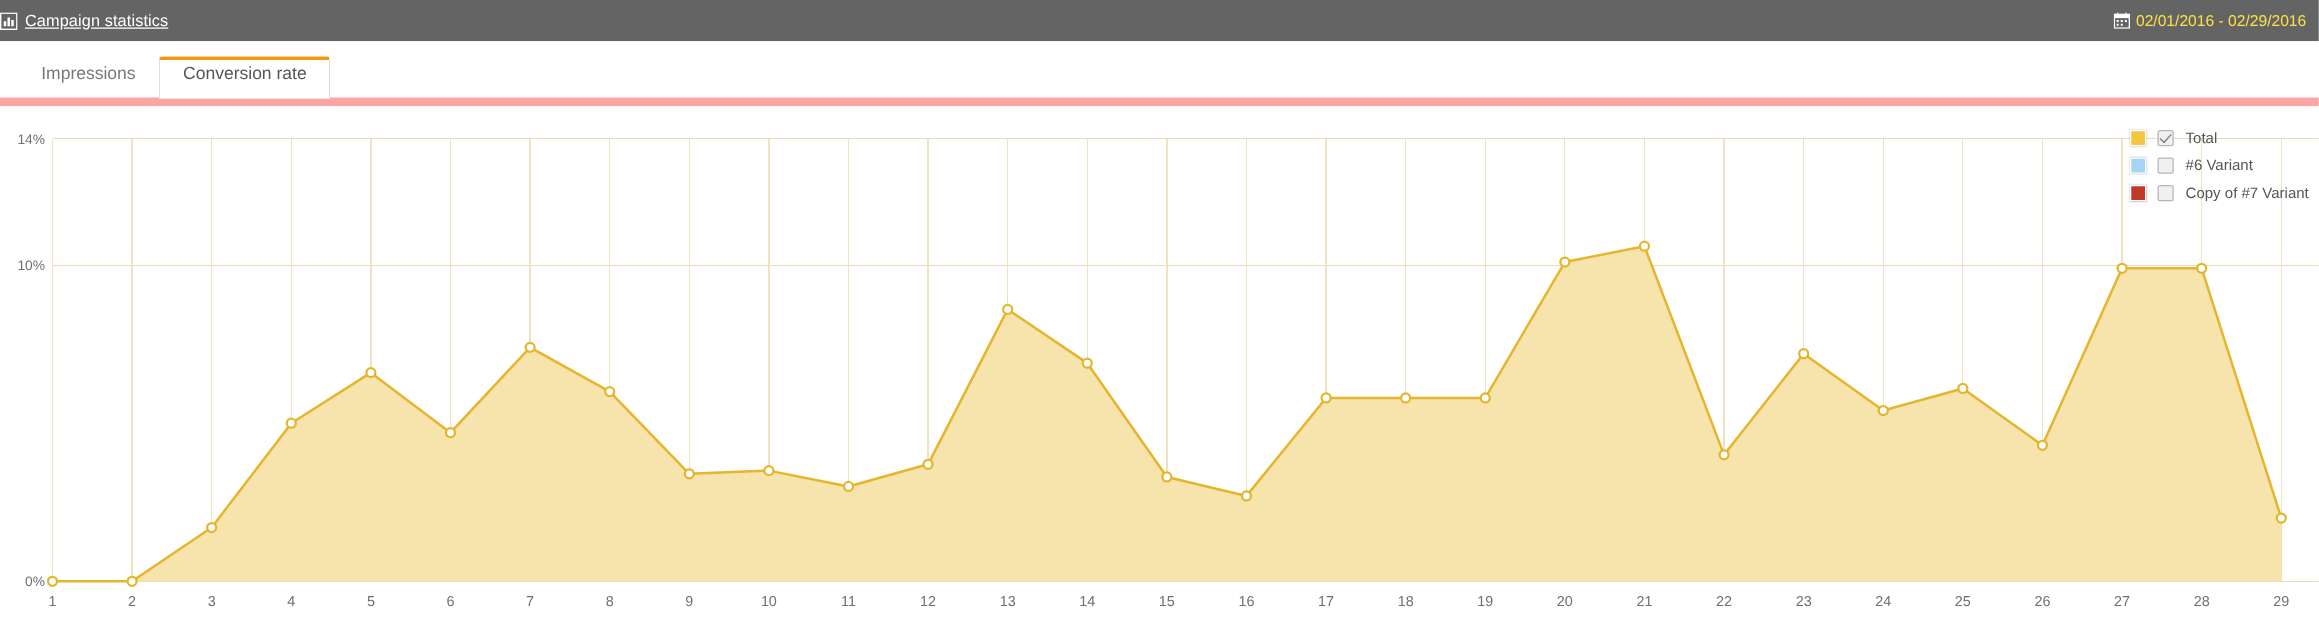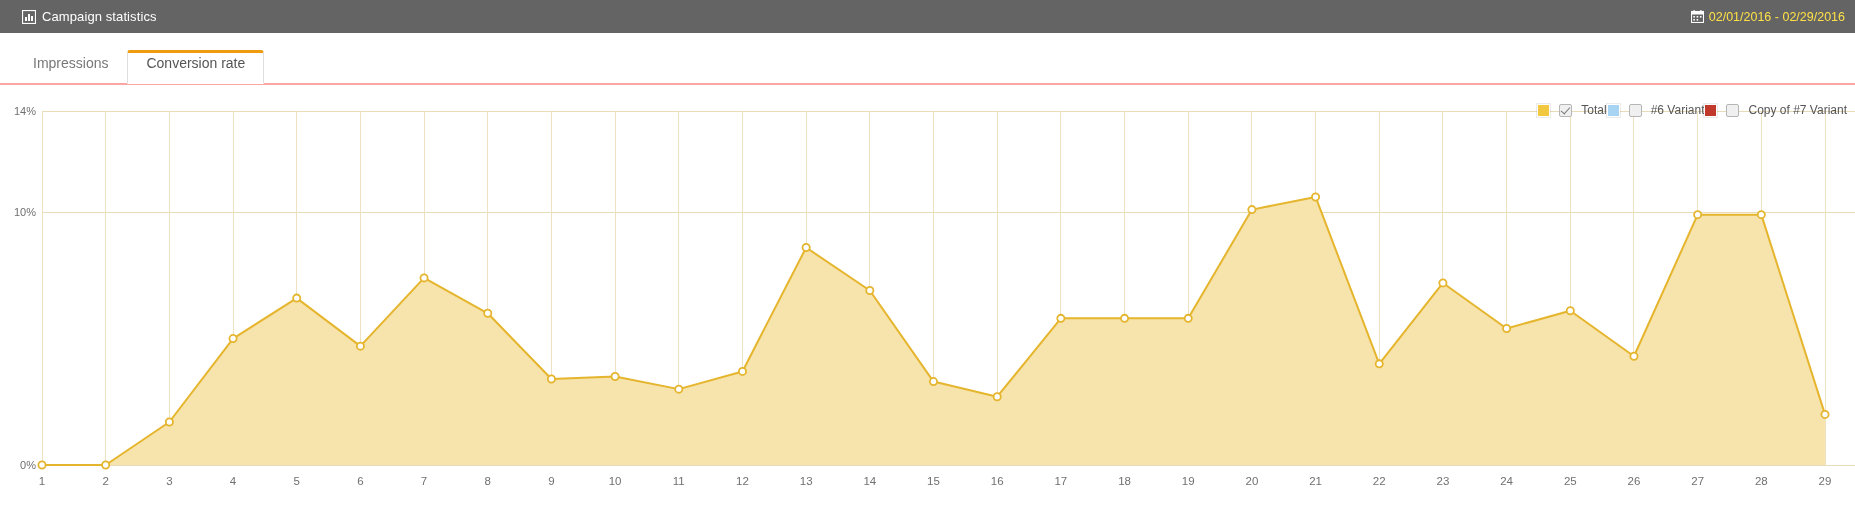--- a/index.html
+++ b/index.html
@@ -21,22 +21,23 @@
     width: 1855px; height: 33px;
     background: #646464;
     color: #ffffff;
     display: flex;
     align-items: center;
     justify-content: space-between;
   }
   .topbar-left {
     display: flex;
     align-items: center;
-    padding-left: 22px;
+    padding-left: 0;
     gap: 6px;
+    text-decoration: underline;
   }
   .topbar-title {
     font-size: 13px;
     color: #ffffff;
     letter-spacing: .1px;
   }
   .topbar-right {
     display: flex;
     align-items: center;
     padding-right: 10px;
@@ -52,21 +53,21 @@
   }
   .ico svg { display: block; }
 
   
   .tabstrip {
     position: absolute;
     left: 0; top: 33px;
     width: 1855px;
     height: 52px;
     background: #ffffff;
-    border-bottom: 2px solid #fca5a5;
+    border-bottom: 7px solid #fca5a5;
     box-sizing: border-box;
   }
   .tabs {
     position: absolute;
     left: 14px;
     bottom: -1px;
     display: flex;
     align-items: flex-end;
   }
   .tab {
@@ -101,21 +102,22 @@
     position: absolute;
     left: 0; top: 0;
   }
 
   
   .legend {
     position: absolute;
     right: 8px;
     top: 18px;
     display: flex;
-    flex-direction: row;
+    flex-direction: column;
+    gap: 8px;
     z-index: 5;
   }
   .legend-row {
     display: flex;
     align-items: center;
     gap: 9px;
     cursor: pointer;
   }
   .legend-swatch {
     width: 13px; height: 13px;

